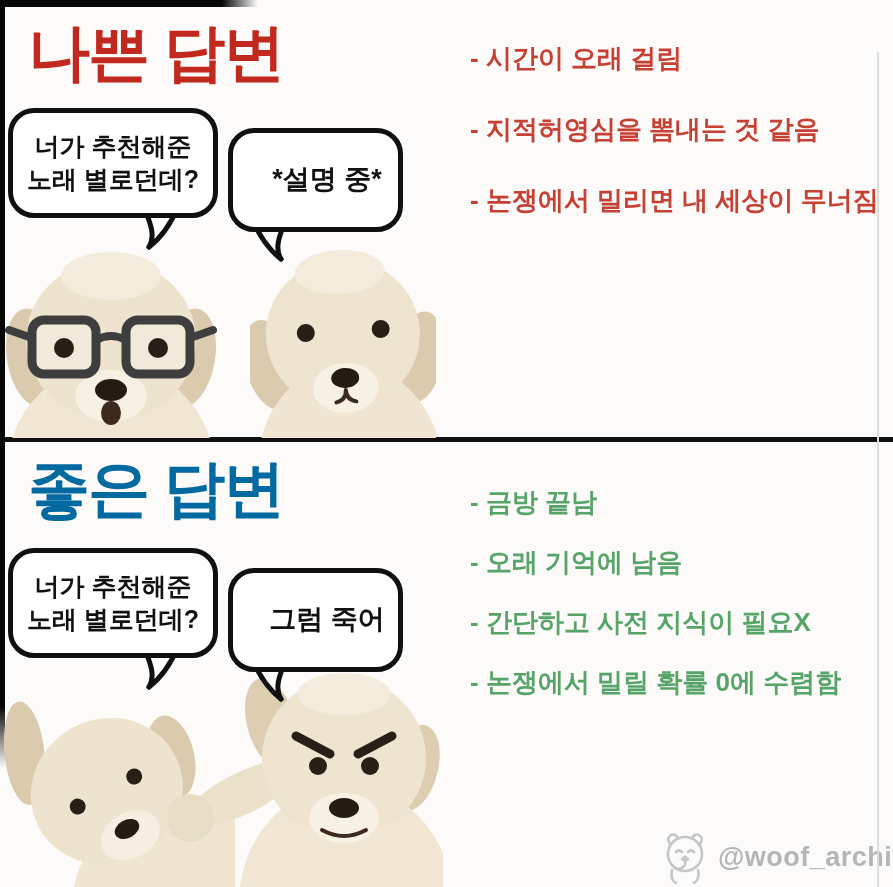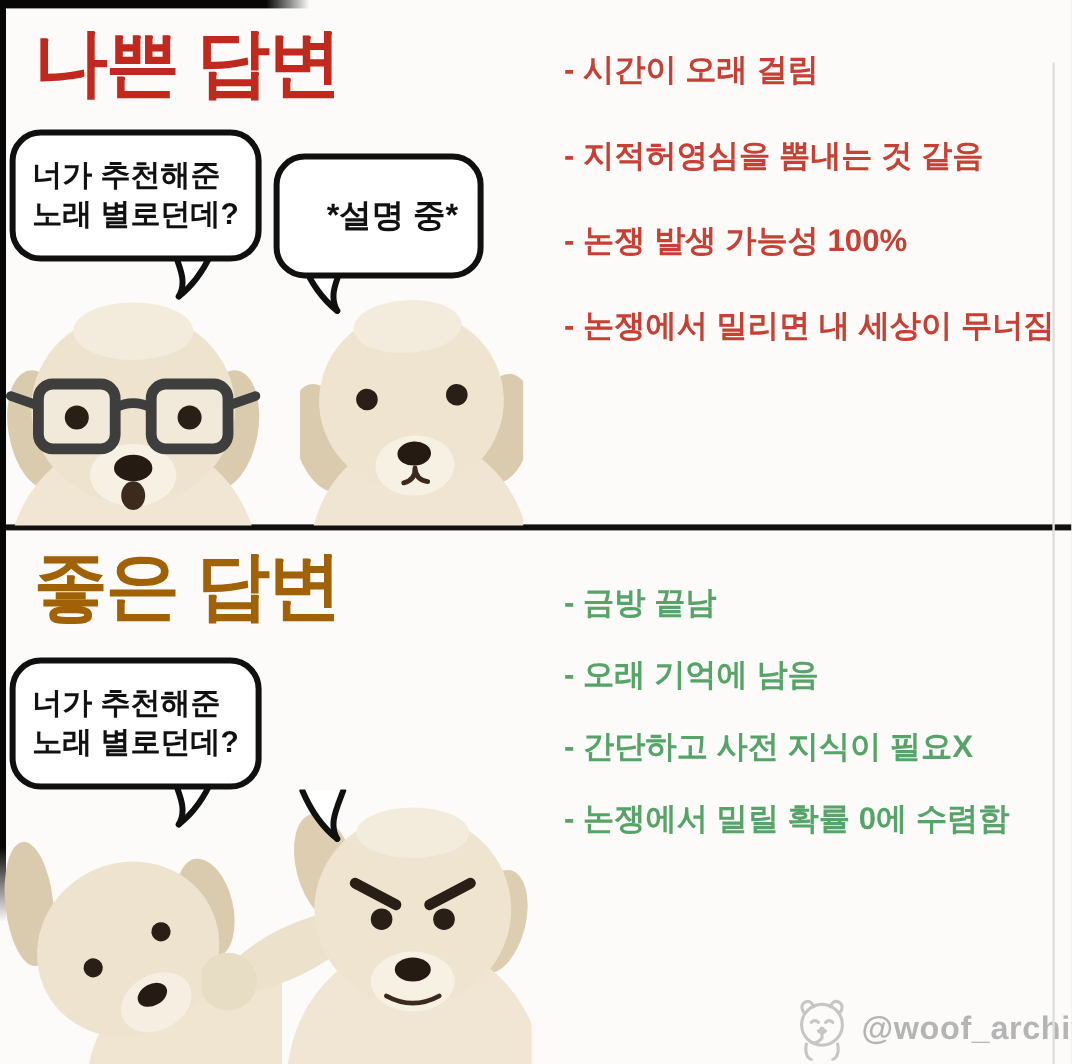--- a/index.html
+++ b/index.html
@@ -16,21 +16,21 @@
   .edge-right{position:absolute;left:877px;top:52px;width:2px;height:835px;background:#dedede;}
   .divider{position:absolute;left:0;top:437px;width:893px;height:5px;background:#101010;}
 
   .title{position:absolute;left:28px;font-size:62px;font-weight:900;
     letter-spacing:-2px;line-height:1;white-space:nowrap;}
   .title.bad{top:22px;}
   .title.good{top:458px;}
 
   .bubble{position:absolute;background:#ffffff;border:5px solid #101010;
     border-radius:26px;display:flex;align-items:center;justify-content:center;
-    text-align:left;font-weight:800;color:#111;white-space:pre-line;
+    text-align:center;font-weight:800;color:#111;white-space:pre-line;
     line-height:1.32;z-index:3;}
   .bubble.q{left:8px;width:200px;height:100px;font-size:25px;}
   .bubble.a{left:228px;width:142px;height:94px;font-size:27px;padding-left:23px;}
   .bubble.q.bad{top:108px;}
   .bubble.a.bad{top:128px;}
   .bubble.q.good{top:548px;}
   .bubble.a.good{top:568px;}
 
   .tail{position:absolute;z-index:2;}
 
@@ -62,21 +62,20 @@
   <div class="bubble a bad">*설명 중*</div>
   <svg class="tail" style="left:246px;top:218px" width="46" height="48" viewBox="0 0 46 48">
     <path d="M40,1 C34,17 28,29 35,41 C22,31 12,15 6,1 Z" fill="#ffffff"></path>
     <path d="M40,1 C34,17 28,29 35,41" stroke="#101010" stroke-width="5" fill="none" stroke-linecap="round"></path>
     <path d="M35,41 C22,31 12,15 6,1" stroke="#101010" stroke-width="5" fill="none" stroke-linecap="round"></path>
   </svg>
 
   <div class="list bad" style="color: rgb(199, 64, 52);">
     <div>- 시간이 오래 걸림</div>
     <div>- 지적허영심을 뽐내는 것 같음</div>
-    <div>- 논쟁 발생 가능성 100%</div>
     <div>- 논쟁에서 밀리면 내 세상이 무너짐</div>
   </div>
 
   <svg class="puppy" style="left:5px;top:240px" width="212" height="198" viewBox="0 0 212 198">
     <ellipse cx="28" cy="118" rx="26" ry="50" fill="#dbcbae" transform="rotate(-10 28 118)"></ellipse>
     <ellipse cx="184" cy="118" rx="26" ry="50" fill="#dbcbae" transform="rotate(10 184 118)"></ellipse>
     <ellipse cx="106" cy="232" rx="104" ry="108" fill="#f0e6d3"></ellipse>
     <ellipse cx="106" cy="100" rx="85" ry="80" fill="#eee3cf"></ellipse>
     <ellipse cx="106" cy="36" rx="50" ry="24" fill="#f3ebdb"></ellipse>
     <ellipse cx="106" cy="156" rx="36" ry="26" fill="#f7f1e3"></ellipse>
@@ -103,30 +102,31 @@
       <ellipse cx="93" cy="152" rx="33" ry="25" fill="#f7f1e3"></ellipse>
       <circle cx="56" cy="95" r="9" fill="#2a1f16"></circle>
       <circle cx="131" cy="95" r="9" fill="#2a1f16"></circle>
       <ellipse cx="93" cy="142" rx="14" ry="10" fill="#261b12"></ellipse>
       <path d="M93 154 q0 10 -10 12 M93 154 q0 10 10 12" stroke="#3c2b1d" stroke-width="4" fill="none" stroke-linecap="round"></path>
     </g>
   </svg>
 
   <div class="divider"></div>
 
-  <div class="title good" style="color: #a16207;">좋은 답변</div>
+  <div class="title good" style="color: #0369a1;">좋은 답변</div>
 
   <div class="bubble q good">너가 추천해준
 노래 별로던데?</div>
   <svg class="tail" style="left:138px;top:646px" width="46" height="48" viewBox="0 0 46 48">
     <path d="M6,1 C12,17 18,29 11,41 C24,31 34,15 40,1 Z" fill="#ffffff"></path>
     <path d="M6,1 C12,17 18,29 11,41" stroke="#101010" stroke-width="5" fill="none" stroke-linecap="round"></path>
     <path d="M11,41 C24,31 34,15 40,1" stroke="#101010" stroke-width="5" fill="none" stroke-linecap="round"></path>
   </svg>
 
+  <div class="bubble a good">그럼 죽어</div>
   <svg class="tail" style="left:246px;top:658px" width="46" height="48" viewBox="0 0 46 48">
     <path d="M40,1 C34,17 28,29 35,41 C22,31 12,15 6,1 Z" fill="#ffffff"></path>
     <path d="M40,1 C34,17 28,29 35,41" stroke="#101010" stroke-width="5" fill="none" stroke-linecap="round"></path>
     <path d="M35,41 C22,31 12,15 6,1" stroke="#101010" stroke-width="5" fill="none" stroke-linecap="round"></path>
   </svg>
 
   <div class="list good" style="color: rgb(87, 164, 105); gap: 30px;">
     <div>- 금방 끝남</div>
     <div>- 오래 기억에 남음</div>
     <div>- 간단하고 사전 지식이 필요X</div>

